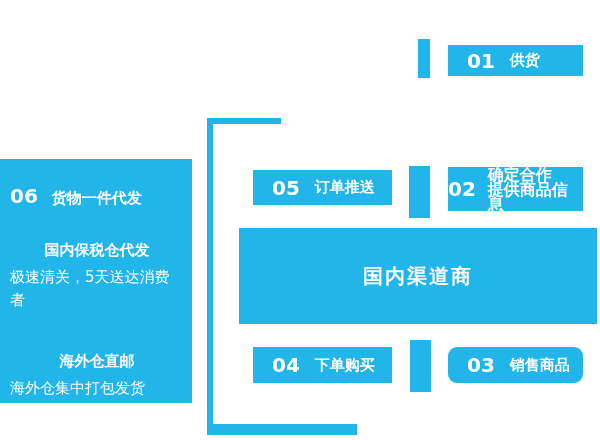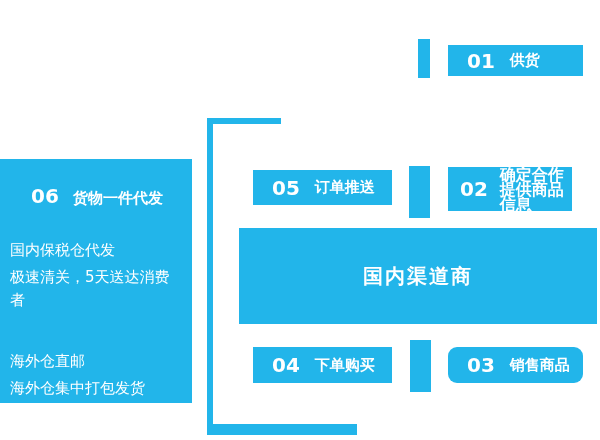--- a/index.html
+++ b/index.html
@@ -11,34 +11,34 @@
   }
   .accent { background:var(--accent); }
   .abs { position:absolute; }
 
   
   .left-panel {
     left:0; top:159px; width:192px; height:244px;
     color:#fff; box-sizing:border-box; padding:29px 8px 0 10px;
     font-size:15px; line-height:17px;
   }
-  .lp-title { display:flex; align-items:baseline; gap:14px; font-weight:bold; margin-bottom:35px;justify-content:center; }
-  .lp-heading { font-weight:normal; margin-bottom:7px; }
+  .lp-title { display:flex; align-items:baseline; gap:14px; font-weight:bold; margin-bottom:35px; }
+  .lp-heading { font-weight:bold; margin-bottom:7px;text-align:center; }
   .lp-line { font-weight:normal; line-height:23px; }
   .lp-section2 { margin-top:41px; }
 
   
   .step-box {
     display:flex; align-items:center; gap:15px;
     color:#fff; font-weight:bold; font-size:15px;
     box-sizing:border-box; padding-left:19px;
   }
   .box01 { left:448px; top:45px;  width:135px; height:31px; }
   .box05 { left:253px; top:170px; width:139px; height:35px; }
-  .box02 { left:448px; top:167px; width:124px; height:44px; padding-left:12px; gap:12px; }
+  .box02 { left:448px; top:167px; width:135px; height:44px; padding-left:0; gap:12px; }
   .box04 { left:253px; top:347px; width:139px; height:36px; }
   .box03 { left:448px; top:347px; width:135px; height:36px;border-radius:9px; }
   .step-num { font-size:20px; }
   .box02 .two-line { font-size:16px; line-height:15px; font-weight:bold; }
 
   
   .center-box {
     left:239px; top:228px; width:358px; height:96px;
     display:flex; align-items:center; justify-content:center;
     color:#fff; font-size:20px; font-weight:bold; letter-spacing:2px;

